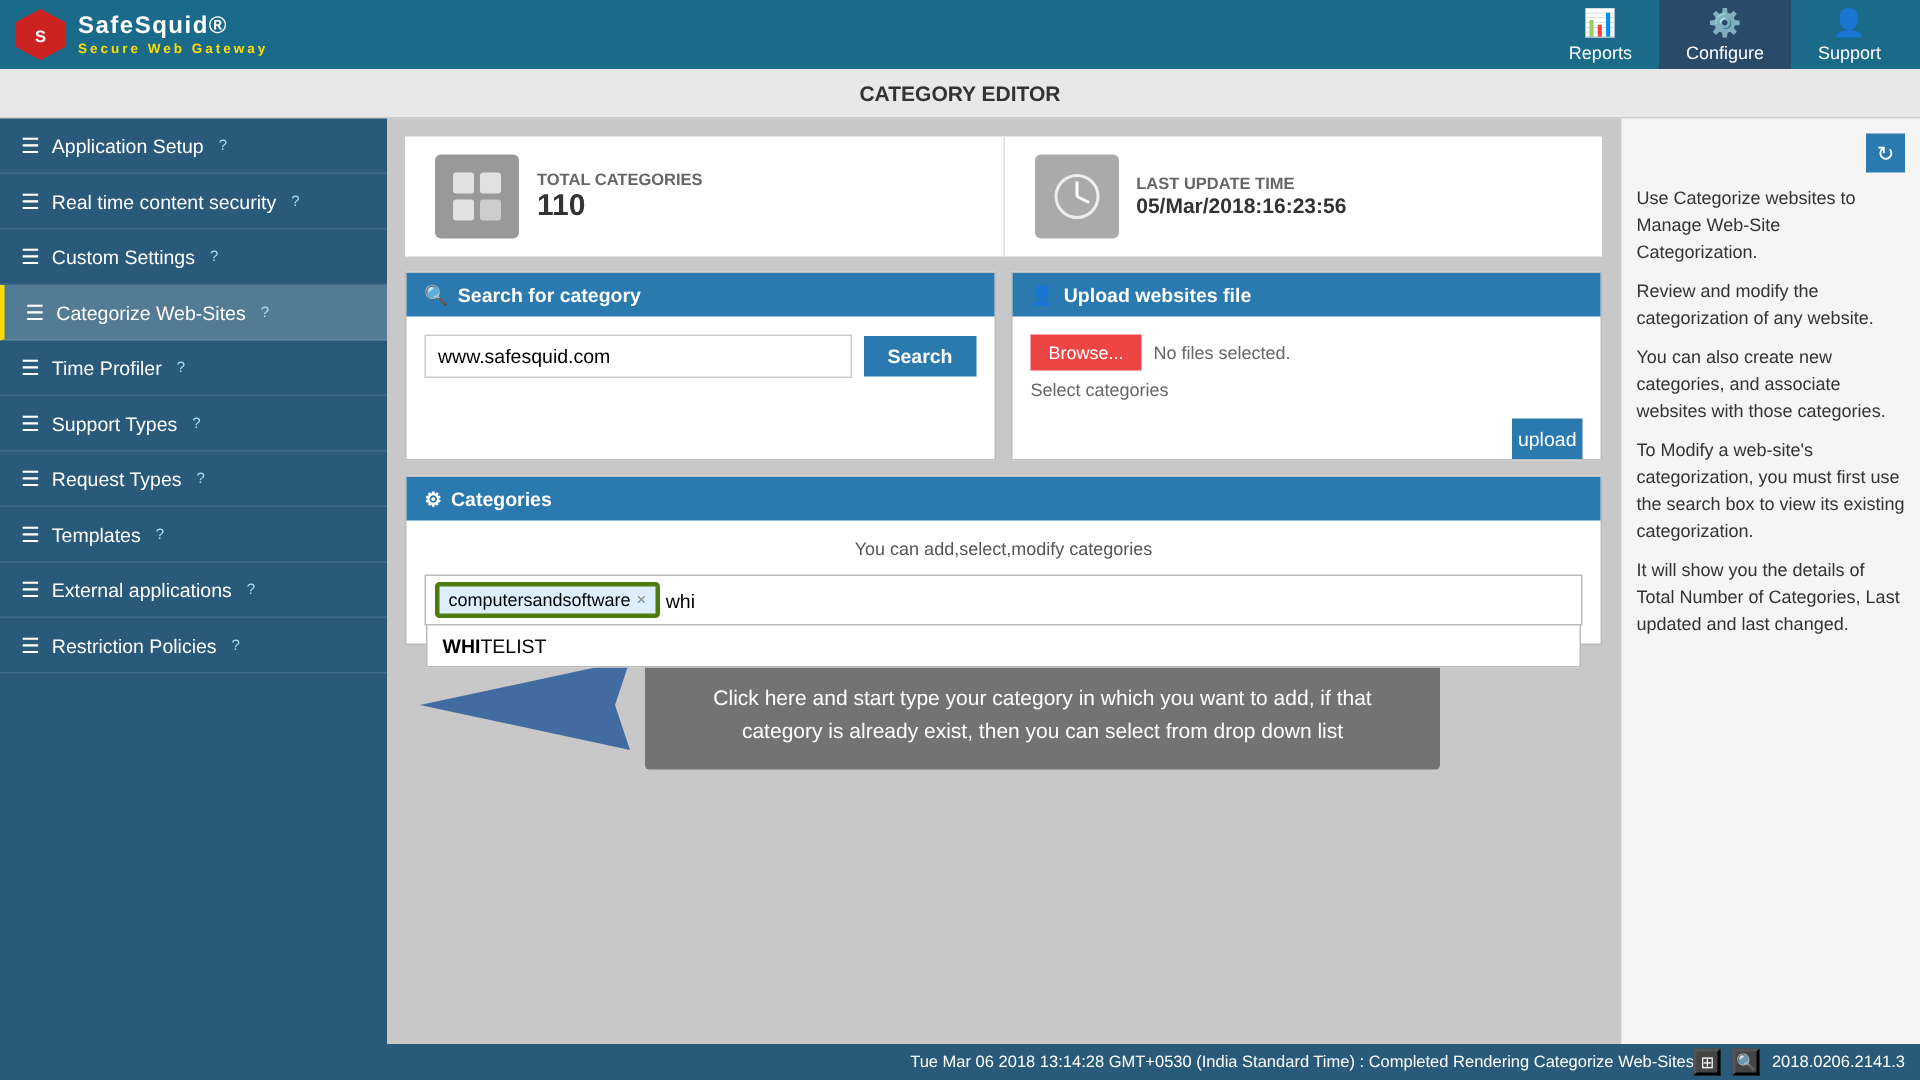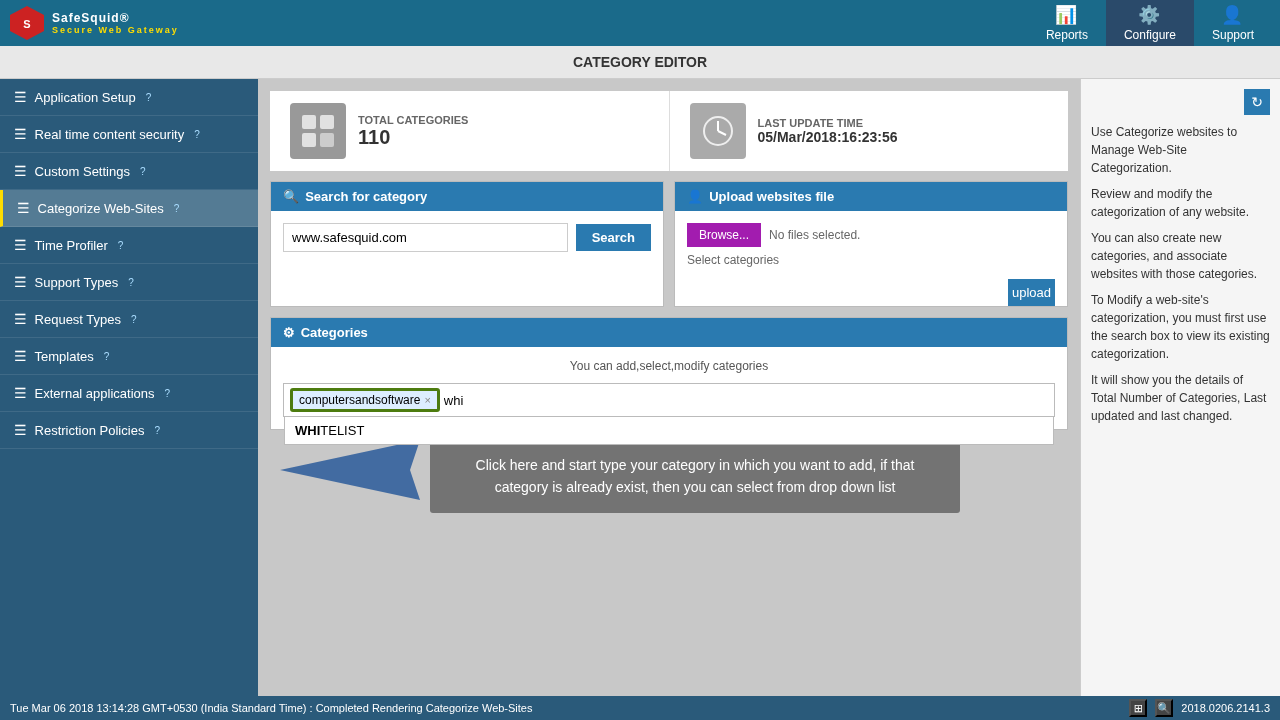--- a/index.html
+++ b/index.html
@@ -137,21 +137,21 @@
       border: none;
       padding: 6px 16px;
       cursor: pointer;
       font-size: 13px;
       font-weight: bold;
     }
 
     
     .upload-row { display: flex; align-items: center; gap: 8px; }
     .btn-browse {
-      background: #a21caf;
+      background: #ef4444;
       color: white;
       border: none;
       padding: 5px 12px;
       cursor: pointer;
       font-size: 12px;
     }
     .no-file { color: #666; font-size: 12px; }
     .select-cats { color: #666; font-size: 12px; margin-top: 6px; }
     .btn-upload {
       background: #2a7ab0;
@@ -227,21 +227,21 @@
     }
     .right-panel p { margin-bottom: 8px; }
 
     
     .status-bar {
       height: 24px;
       background: #2a5a7a;
       color: white;
       display: flex;
       align-items: center;
-      justify-content: space-between;
+      justify-content: flex-end;
       padding: 0 10px;
       font-size: 11px;
       position: absolute;
       bottom: 0; left: 0; right: 0;
     }
     .status-right { display: flex; align-items: center; gap: 8px; }
     .status-icon {
       background: #444; color: white;
       width: 18px; height: 18px;
       display: inline-flex; align-items: center; justify-content: center;
@@ -261,21 +261,21 @@
   <div class="logo-area">
     <div class="logo-img">
       <div style="display:flex;align-items:center;gap:6px;">
         <div style="position:relative;width:38px;height:38px;">
           <svg width="38" height="38" viewBox="0 0 38 38">
             <polygon points="19,2 36,11 36,27 19,36 2,27 2,11" fill="#cc2222"></polygon>
             <text x="19" y="24" text-anchor="middle" fill="white" font-size="11" font-weight="bold">S</text>
           </svg>
         </div>
         <div>
-          <div style="color:white;font-size:12px;font-weight:bold;letter-spacing:1px;">SafeSquid®</div>
+          <div style="color:white;font-size:16px;font-weight:bold;letter-spacing:1px;">SafeSquid®</div>
           <div style="color:#ffdd00;font-size:9px;font-weight:bold;letter-spacing:2px;">Secure Web Gateway</div>
         </div>
       </div>
     </div>
   </div>
   <div class="nav-right">
     <button class="nav-btn">
       <span class="nav-btn-icon">📊</span>
       <span>Reports</span>
     </button>

